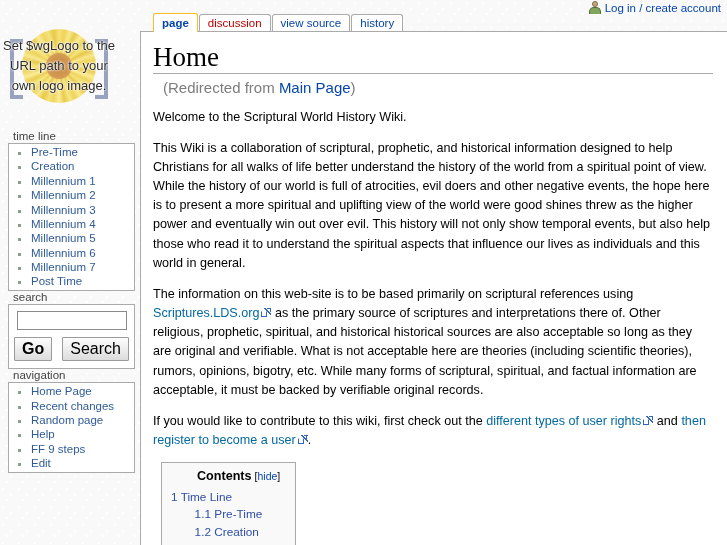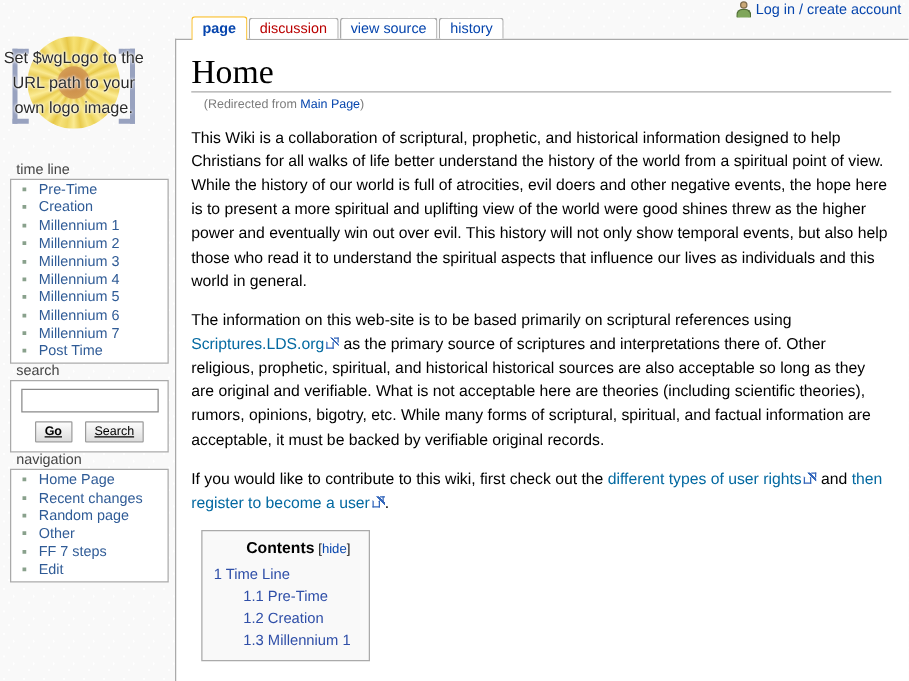--- a/index.html
+++ b/index.html
@@ -163,28 +163,27 @@
     padding: 1px 2px;
     box-sizing: content-box;
   }
   .searchButtons {
     display: flex;
     justify-content: center;
     gap: 10px;
   }
   .searchButton {
     font-family: "Liberation Sans", sans-serif;
-    font-size: 10px;
+    font-size: 16px;
     padding: 2px 7px;
     border: 1px solid #9a9a9a;
     background: linear-gradient(to bottom, #fdfdfd 0%, #ededed 50%, #dcdcdc 100%);
     color: #000;
     cursor: pointer;
     border-radius: 1px;
-    text-decoration: underline;
   }
   #searchGoButton { font-weight: bold; }
 
   
   #column-content {
     position: absolute;
     left: 140px;
     top: 0;
     right: 0;
     bottom: 0;
@@ -285,21 +284,21 @@
     margin: 0 0 0.1em 0;
     padding-bottom: 0;
     font-size: 27px;
     font-weight: normal;
     font-family: "Liberation Serif", serif;
     line-height: 1.15em;
     border-bottom: 1px solid #aaaaaa;
     color: #000;
   }
   .subtitle {
-    font-size: 10px;
+    font-size: 15px;
     color: #7d7d7d;
     padding-left: 10px;
     margin: 1px 0 10px 0;
     line-height: 1.4em;
   }
   .subtitle a { color: #0645ad; }
 
   #bodyContent p {
     margin: 0.55em 0 0.95em 0;
     line-height: 1.52em;
@@ -419,22 +418,22 @@
     </div>
   </div>
 
   <div class="portlet" id="p-navigation">
     <h5>navigation</h5>
     <div class="pBody">
       <ul>
         <li><a href="#">Home Page</a></li>
         <li><a href="#">Recent changes</a></li>
         <li><a href="#">Random page</a></li>
-        <li><a href="#">Other</a></li>
-        <li><a href="#">FF 7 steps</a></li>
+        <li><a href="#">Help</a></li>
+        <li><a href="#">FF 9 steps</a></li>
         <li><a href="#">Edit</a></li>
       </ul>
     </div>
   </div>
 
 </div>
 
 <div id="column-content">
 
   <div id="p-personal">
@@ -469,20 +468,21 @@
   <div id="content">
 
     <h1 class="firstHeading">Home</h1>
 
     <div class="subtitle">
       <span>(Redirected from </span><a href="#">Main Page</a><span>)</span>
     </div>
 
     <div id="bodyContent">
 
+      <p class="welcome">Welcome to the Scriptural World History Wiki.</p>
 
       <p>This Wiki is a collaboration of scriptural, prophetic, and historical information designed to help Christians for all walks of life better understand the history of the world from a spiritual point of view. While the history of our world is full of atrocities, evil doers and other negative events, the hope here is to present a more spiritual and uplifting view of the world were good shines threw as the higher power and eventually win out over evil. This history will not only show temporal events, but also help those who read it to understand the spiritual aspects that influence our lives as individuals and this world in general.</p>
 
       <p><span>The information on this web-site is to be based primarily on scriptural references using </span><a href="#" class="external">Scriptures.LDS.org</a><span class="ext-icon"></span><span> as the primary source of scriptures and interpretations there of. Other religious, prophetic, spiritual, and historical historical sources are also acceptable so long as they are original and verifiable. What is not acceptable here are theories (including scientific theories), rumors, opinions, bigotry, etc. While many forms of scriptural, spiritual, and factual information are acceptable, it must be backed by verifiable original records.</span></p>
 
       <p><span>If you would like to contribute to this wiki, first check out the </span><a href="#" class="external">different types of user rights</a><span class="ext-icon"></span><span> and </span><a href="#" class="external">then register to become a user</a><span class="ext-icon"></span><span>.</span></p>
 
       <div id="toc">
         <div class="toctitle">
           <b>Contents</b><span class="toctoggle"><span>[</span><a href="#">hide</a><span>]</span></span>

